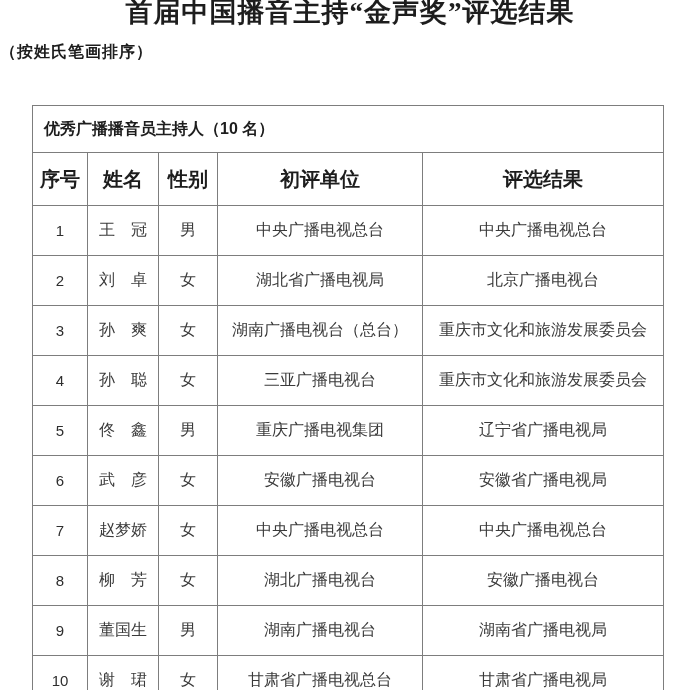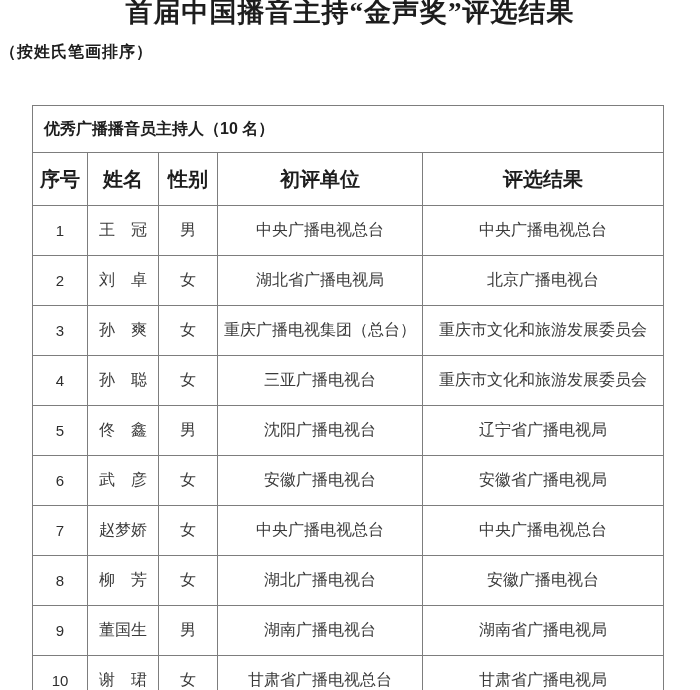--- a/index.html
+++ b/index.html
@@ -109,35 +109,35 @@
         <td class="c-no">2</td>
         <td class="c-name">刘　卓</td>
         <td class="c-gender">女</td>
         <td class="c-work">湖北省广播电视局</td>
         <td class="c-review">北京广播电视台</td>
       </tr>
       <tr>
         <td class="c-no">3</td>
         <td class="c-name">孙　爽</td>
         <td class="c-gender">女</td>
-        <td class="c-work">重庆广播电视集团（总台）</td>
+        <td class="c-work">湖南广播电视台（总台）</td>
         <td class="c-review">重庆市文化和旅游发展委员会</td>
       </tr>
       <tr>
         <td class="c-no">4</td>
         <td class="c-name">孙　聪</td>
         <td class="c-gender">女</td>
         <td class="c-work">三亚广播电视台</td>
         <td class="c-review">重庆市文化和旅游发展委员会</td>
       </tr>
       <tr>
         <td class="c-no">5</td>
         <td class="c-name">佟　鑫</td>
         <td class="c-gender">男</td>
-        <td class="c-work">沈阳广播电视台</td>
+        <td class="c-work">重庆广播电视集团</td>
         <td class="c-review">辽宁省广播电视局</td>
       </tr>
       <tr>
         <td class="c-no">6</td>
         <td class="c-name">武　彦</td>
         <td class="c-gender">女</td>
         <td class="c-work">安徽广播电视台</td>
         <td class="c-review">安徽省广播电视局</td>
       </tr>
       <tr>

